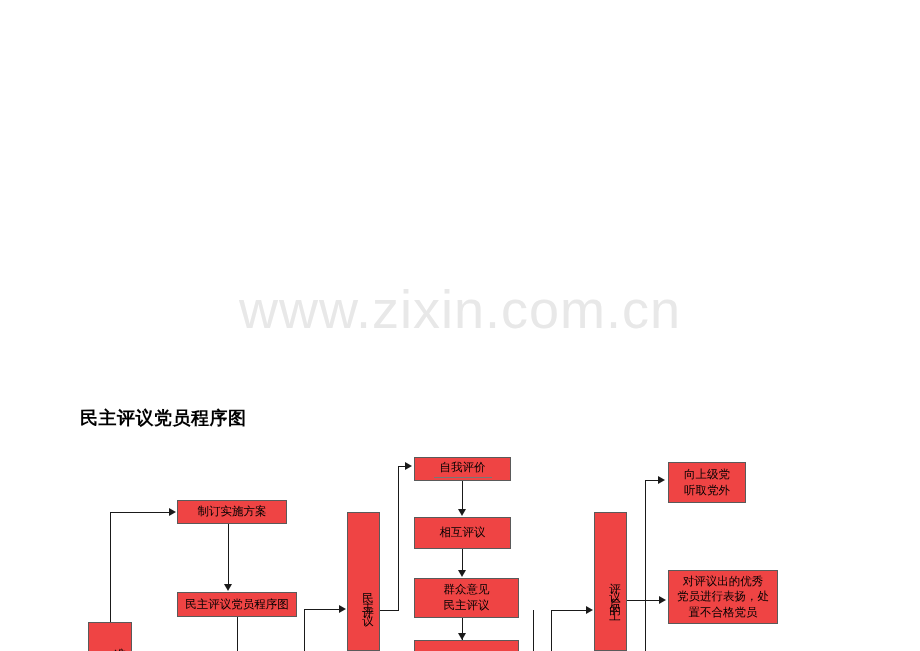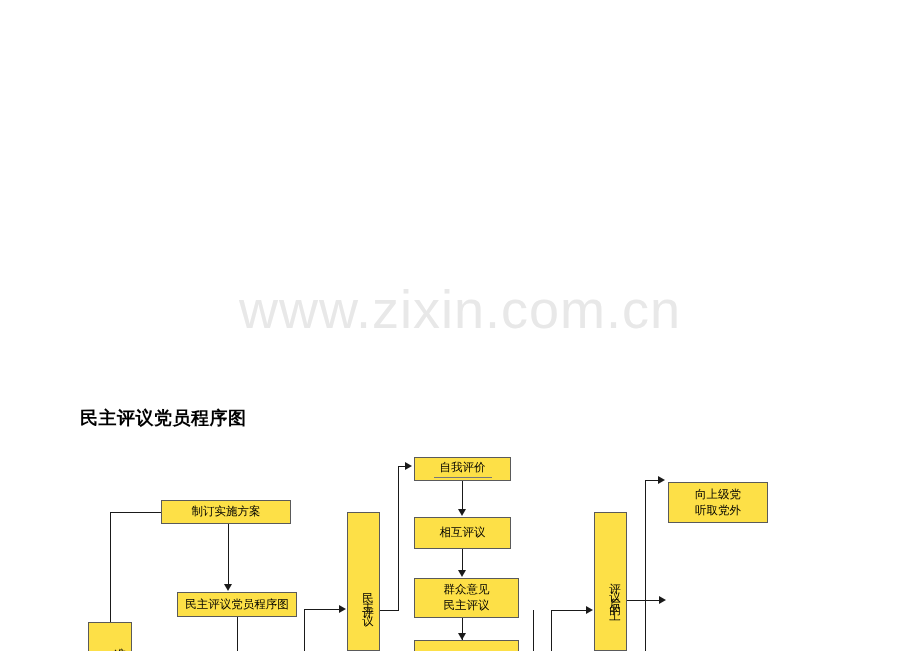--- a/index.html
+++ b/index.html
@@ -52,21 +52,21 @@
     left: 0;
     top: 0;
     width: 920px;
     height: 651px;
   }
 
   .node {
     position: absolute;
     box-sizing: border-box;
     border: 1px solid #5a5a5a;
-    background: #fde047;
+    background: #ef4444;
     display: flex;
     align-items: center;
     justify-content: center;
     text-align: center;
     font-family: "DejaVu Sans", "Liberation Sans", sans-serif;
     font-size: 11.5px;
     line-height: 1.35;
     color: #000000;
     padding: 2px 4px;
     z-index: 3;
@@ -166,21 +166,21 @@
   <div class="h-line" style="left:645px; top:480px; width:14px;"></div>
   <div class="arrow right" style="left:658px; top:476px;"></div>
 
   <div class="h-line" style="left:627px; top:600px; width:33px;"></div>
   <div class="arrow right" style="left:659px; top:596px;"></div>
 
   <div class="node vertical-short" style="left:88px; top:622px; width:44px; height:34px;">
     <span>准</span>
   </div>
 
-  <div class="node" style="left:161px; top:500px; width:130px; height:24px;">
+  <div class="node" style="left:177px; top:500px; width:110px; height:24px;">
     <span>制订实施方案</span>
   </div>
 
   <div class="node" style="left:177px; top:592px; width:120px; height:25px;">
     <span>民主评议党员程序图</span>
   </div>
 
   <div class="node vertical" style="left:347px; top:512px; width:33px; height:139px;">
     <span>民主评议</span>
   </div>
@@ -197,19 +197,24 @@
     <span>群众意见</span>
     <span>民主评议</span>
   </div>
 
   <div class="node" style="left:414px; top:640px; width:105px; height:24px;"></div>
 
   <div class="node vertical" style="left:594px; top:512px; width:33px; height:139px; padding-top:22px;">
     <span>评议后的工</span>
   </div>
 
-  <div class="node" style="left:668px; top:462px; width:100px; height:41px; flex-direction:column;margin-top:20px;">
+  <div class="node" style="left:668px; top:462px; width:78px; height:41px; flex-direction:column;">
     <span>向上级党</span>
     <span>听取党外</span>
   </div>
 
+  <div class="node" style="left:668px; top:570px; width:110px; height:54px; flex-direction:column;">
+    <span>对评议出的优秀</span>
+    <span>党员进行表扬，处</span>
+    <span>置不合格党员</span>
+  </div>
 
 </div>
 
 </body></html>

